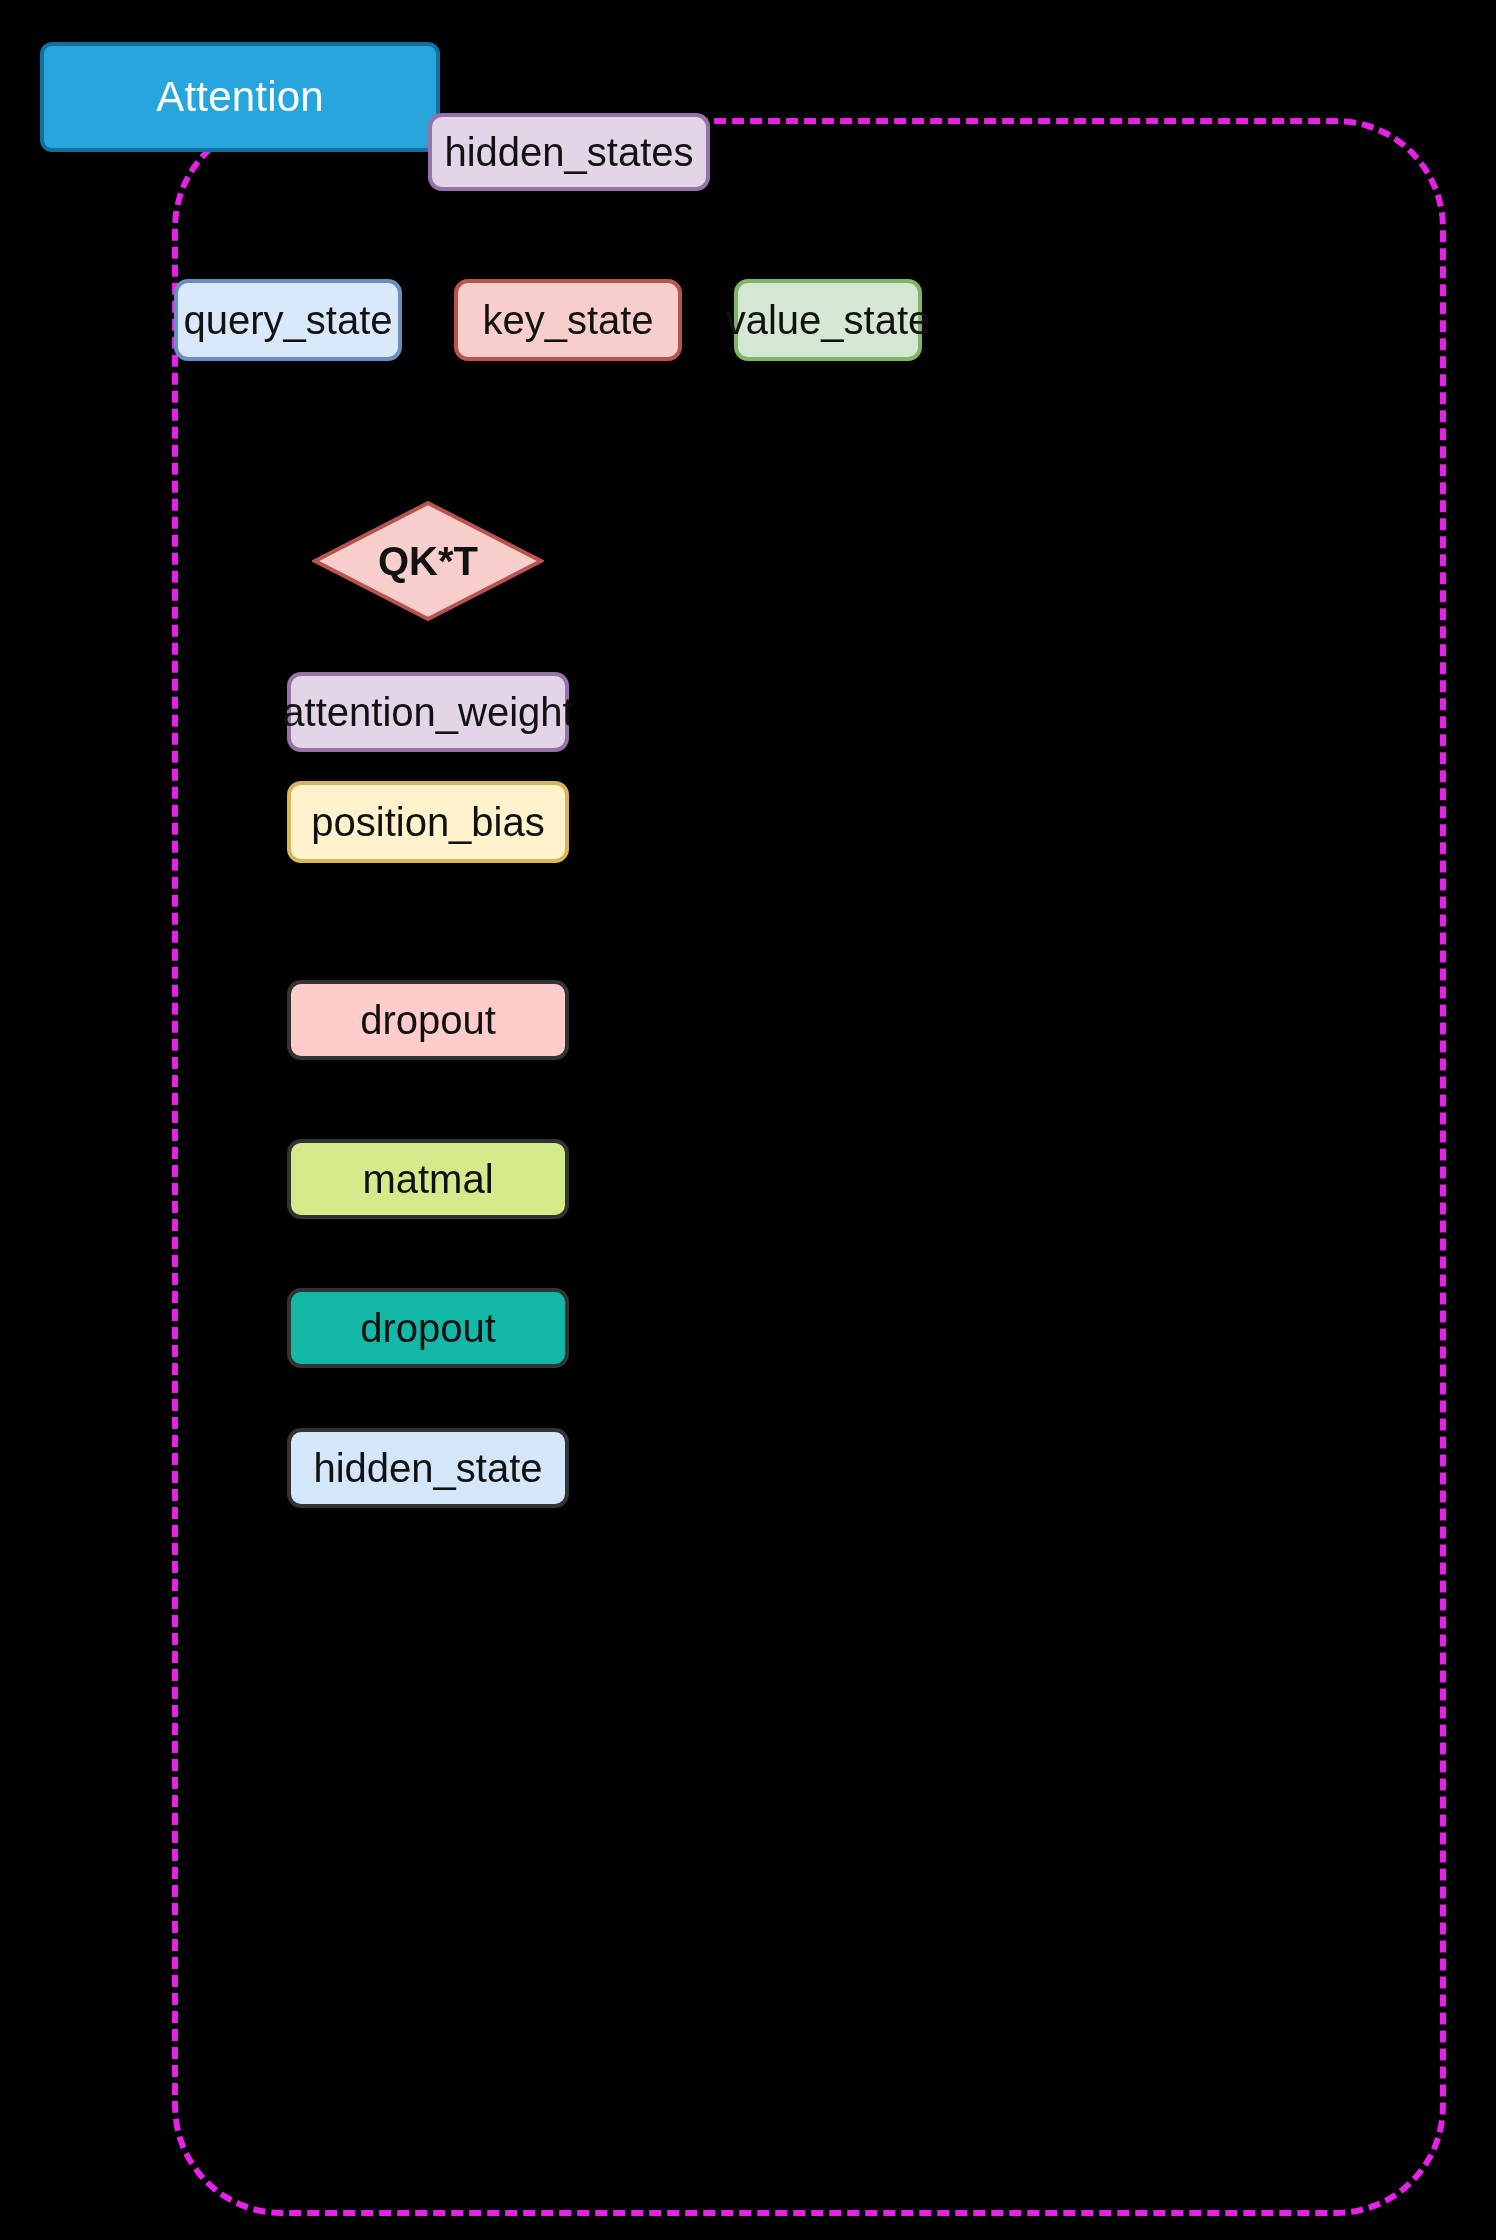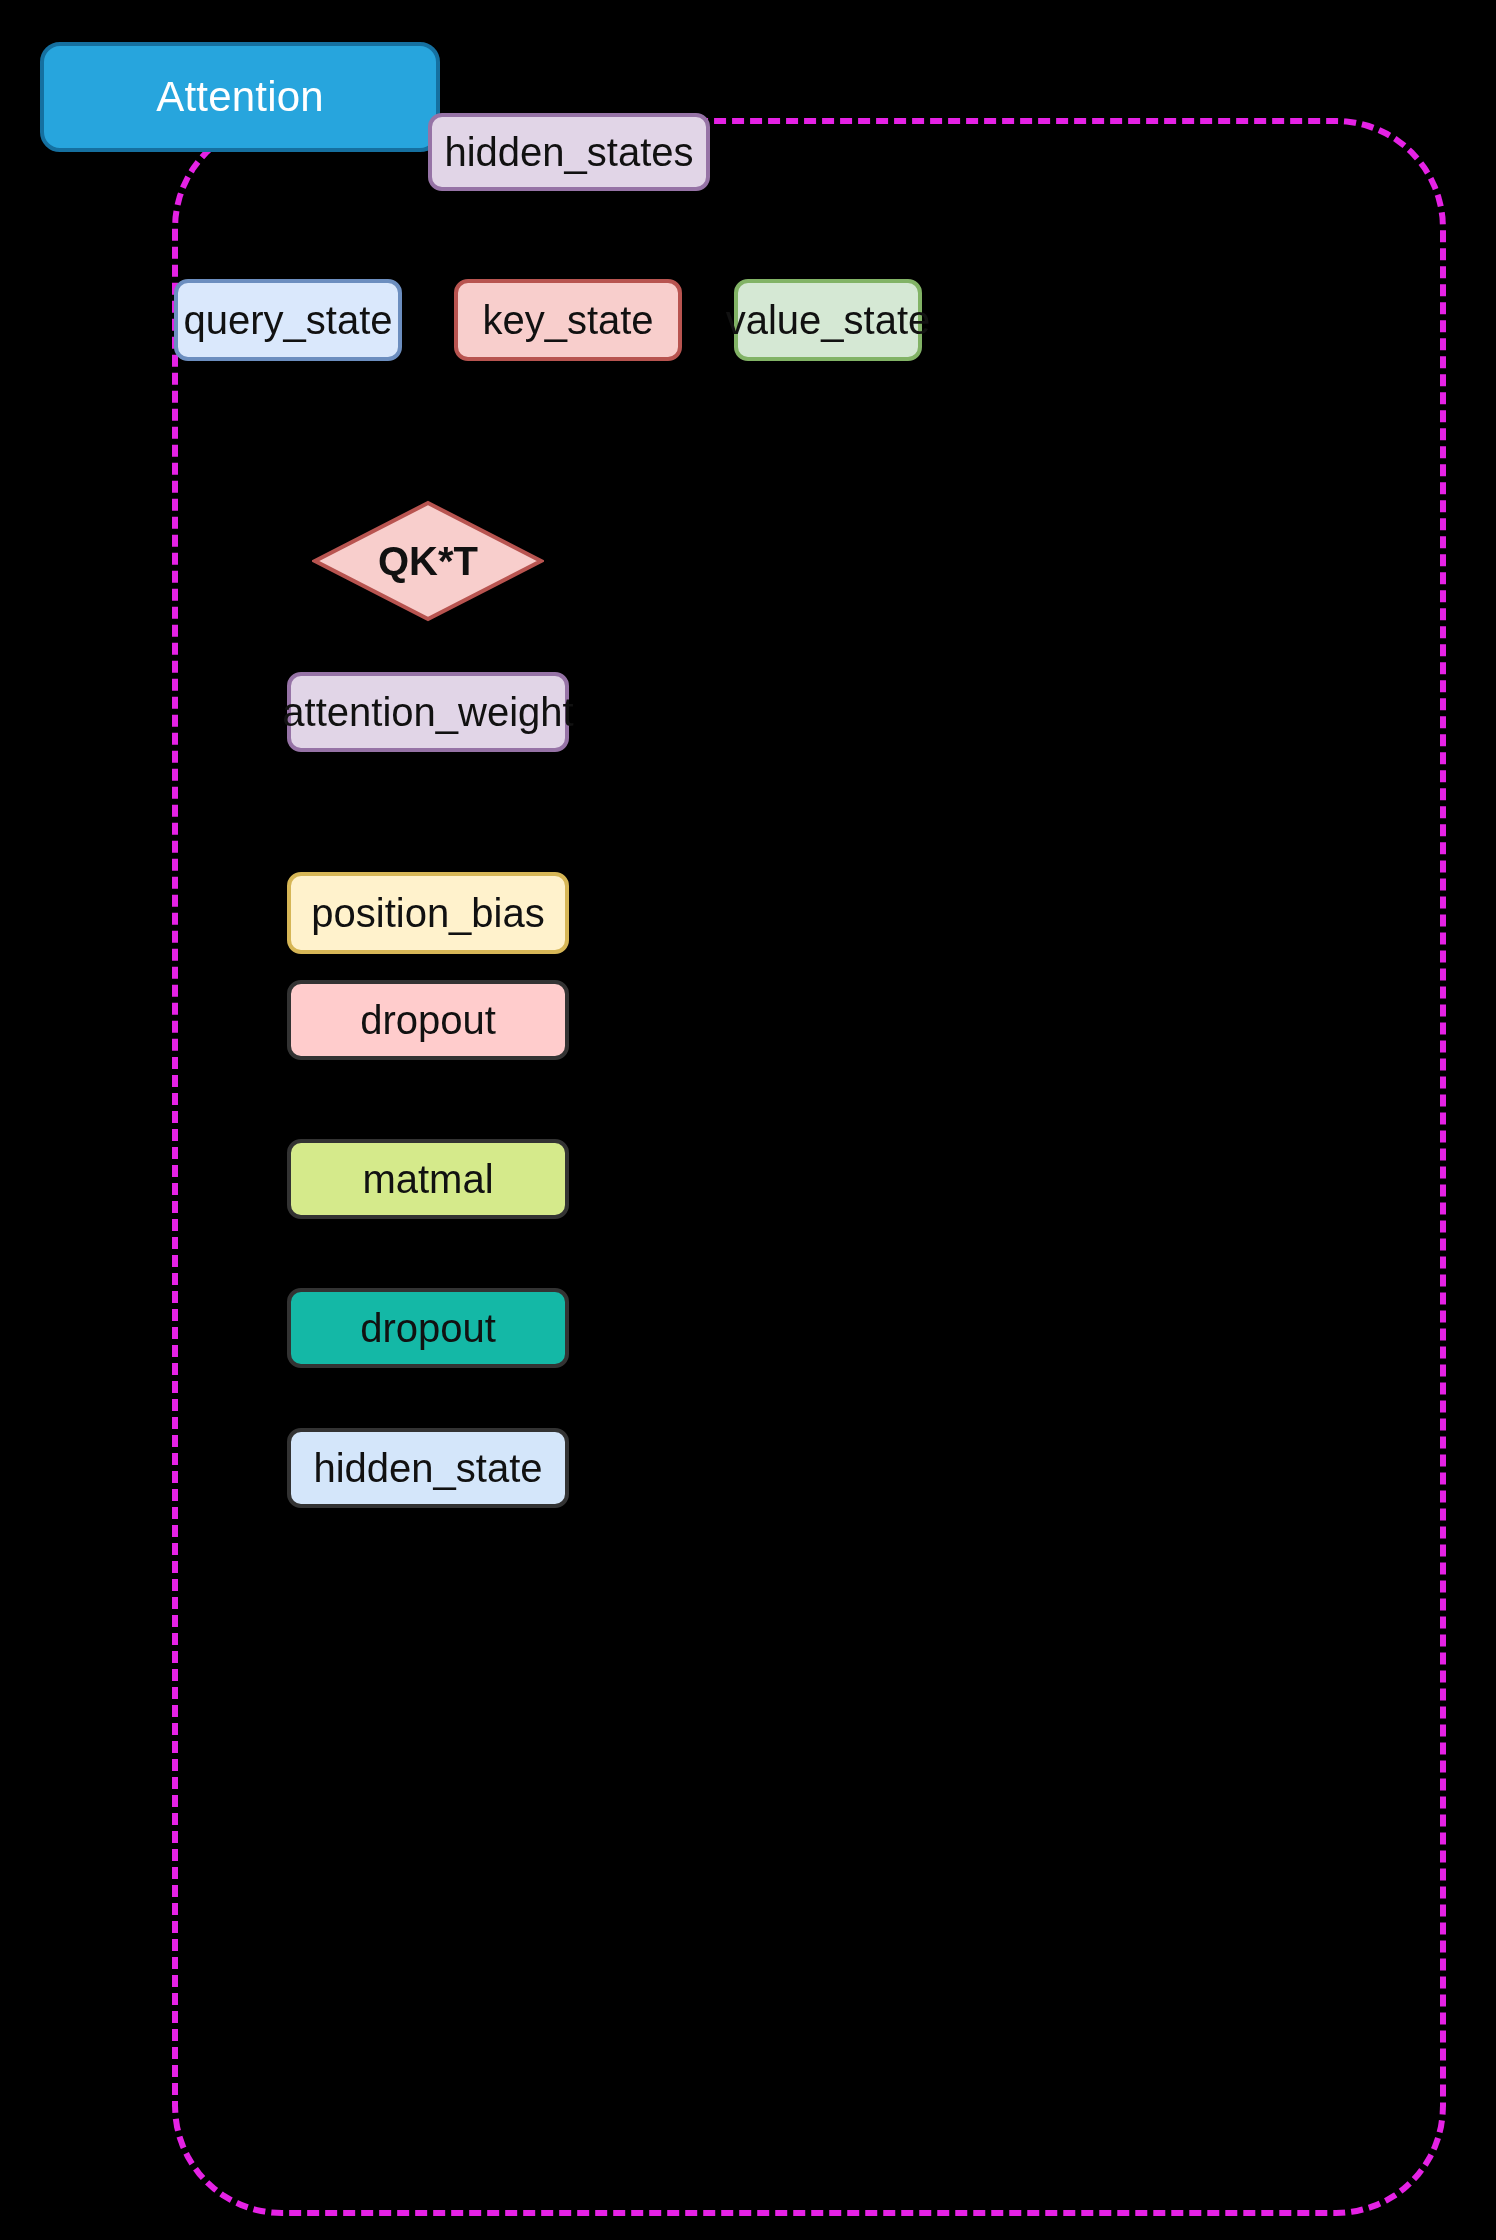--- a/index.html
+++ b/index.html
@@ -34,21 +34,21 @@
 
   
   .subgraph-title {
     position: absolute;
     left: 40px;
     top: 42px;
     width: 400px;
     height: 110px;
     background: #27a5dd;
     border: 4px solid #1570a0;
-    border-radius: 20px;
+    border-radius: 12px;
     box-sizing: border-box;
     display: flex;
     align-items: center;
     justify-content: center;
     color: #ffffff;
     font-size: 42px;
     letter-spacing: 0.2px;
   }
 
   
@@ -113,21 +113,21 @@
       </div>
       <div class="diamond-wrap" style="left: 312px; top: 500px; width: 232px; height: 122px;">
         <svg class="diamond-shape" viewBox="0 0 232 122" preserveAspectRatio="none">
           <polygon points="116,3 229,61 116,119 3,61" fill="#f8cecc" stroke="#b85450" stroke-width="4"></polygon>
         </svg>
         <span class="diamond-label">QK*T</span>
       </div>
       <div class="node" style="left: 287px; top: 672px; width: 282px; height: 80px; background: rgb(225, 213, 231); border-color: rgb(150, 115, 166);">
         <span>attention_weight</span>
       </div>
-      <div class="node" style="left: 287px; top: 872px; width: 282px; height: 82px; background: rgb(255, 242, 204); border-color: rgb(214, 182, 86);">
+      <div class="node" style="left: 287px; top: 781px; width: 282px; height: 82px; background: rgb(255, 242, 204); border-color: rgb(214, 182, 86);">
         <span>position_bias</span>
       </div>
       <div class="node" style="left: 287px; top: 980px; width: 282px; height: 80px; background: rgb(255, 204, 204); border-color: rgb(51, 51, 51);">
         <span>dropout</span>
       </div>
       <div class="node" style="left: 287px; top: 1139px; width: 282px; height: 80px; background: rgb(213, 234, 139); border-color: rgb(51, 51, 51);">
         <span>matmal</span>
       </div>
       <div class="node" style="left: 287px; top: 1288px; width: 282px; height: 80px; background: #14b8a6; border-color: rgb(51, 51, 51);">
         <span>dropout</span>

